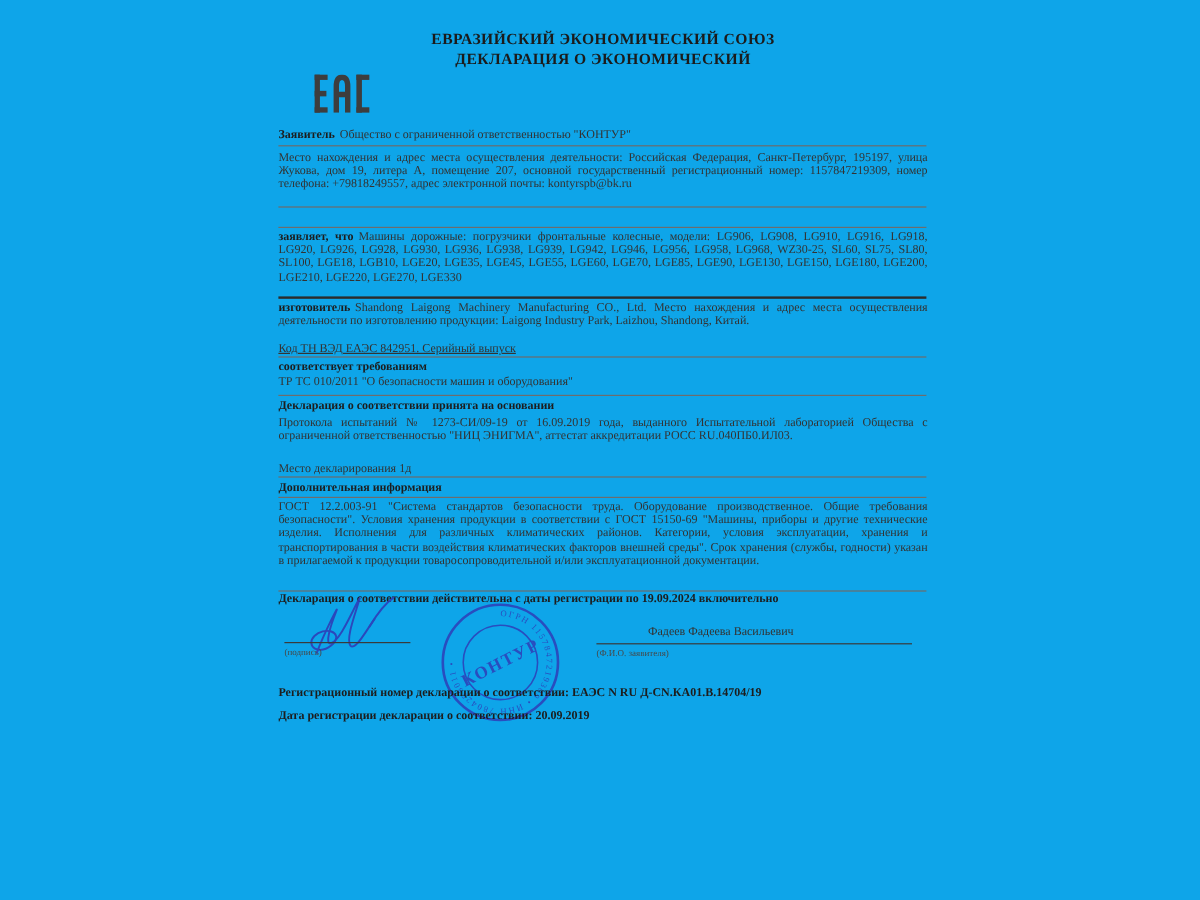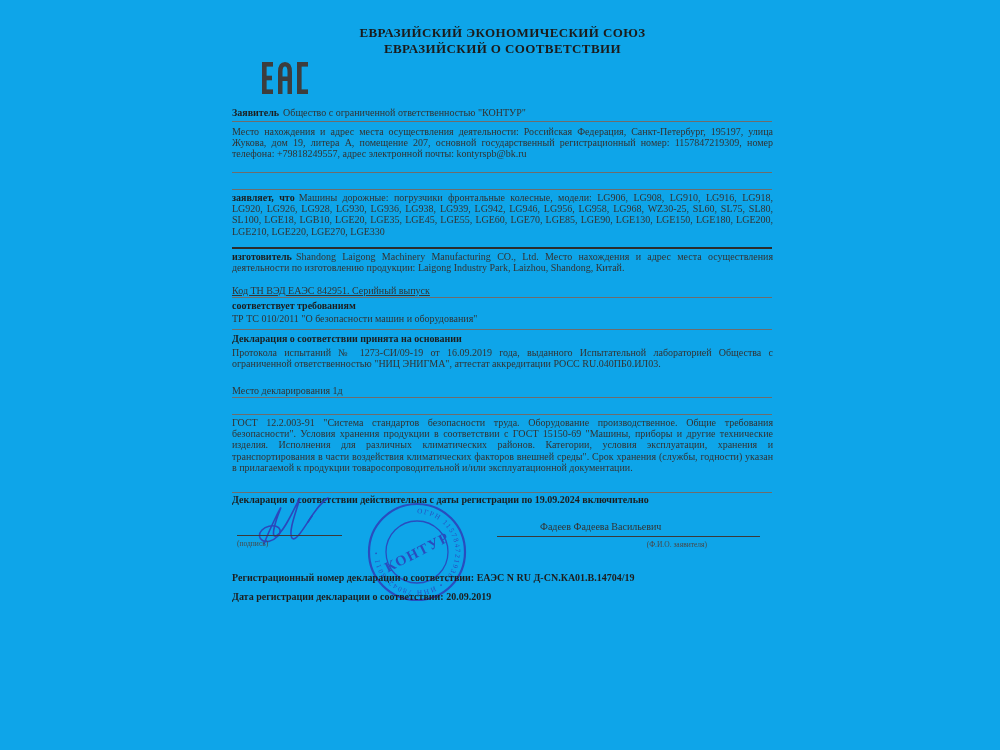--- a/index.html
+++ b/index.html
@@ -23,21 +23,21 @@
   .underln{text-decoration:underline;}
   .caption{font-size:7.5px;color:#474747;}
   .sigline{position:absolute;height:1px;background:#3a3a3a;}
 </style>
 </head>
 <body>
 
 <div class="page">
 
   <div class="abs t title center" style="top:27px;">ЕВРАЗИЙСКИЙ ЭКОНОМИЧЕСКИЙ СОЮЗ</div>
-  <div class="abs t title center" style="top:43px;">ЕВРАЗИЙСКИЙ О СООТВЕТСТВИИ</div>
+  <div class="abs t title center" style="top:43px;">ДЕКЛАРАЦИЯ О ЭКОНОМИЧЕСКИЙ</div>
 
   <svg class="abs" style="left:262px;top:62px;" width="46" height="32" viewBox="0 0 46 32" aria-label="ЕАС">
     <g fill="#3d3d3d">
       <rect x="0" y="0" width="4.6" height="32"></rect>
       <rect x="0" y="0" width="11" height="4.6"></rect>
       <rect x="0" y="13.7" width="10" height="4.6"></rect>
       <rect x="0" y="27.4" width="11" height="4.6"></rect>
       <path d="M16,32 L16,10 Q16,0 23,0 Q30,0 30,10 L30,32 L25.5,32 L25.5,19 L20.5,19 L20.5,32 Z
                M20.5,14.5 L25.5,14.5 L25.5,10 Q25.5,4.6 23,4.6 Q20.5,4.6 20.5,10 Z" fill-rule="evenodd"></path>
       <rect x="35" y="0" width="4.6" height="32"></rect>
@@ -69,20 +69,21 @@
 
   <div class="abs t b" style="top:300px;">соответствует требованиям</div>
   <div class="abs t" style="top:313px;">ТР ТС 010/2011 "О безопасности машин и оборудования"</div>
   <div class="rule" style="top:329px;"></div>
 
   <div class="abs t b" style="top:333px;">Декларация о соответствии принята на основании</div>
   <div class="abs t para" style="top:347px;">Протокола испытаний № 1273-СИ/09-19 от 16.09.2019 года, выданного Испытательной лабораторией Общества с ограниченной ответственностью "НИЦ ЭНИГМА", аттестат аккредитации РОСС RU.040ПБ0.ИЛ03.</div>
   <div class="abs t" style="top:385px;">Место декларирования 1д</div>
   <div class="rule" style="top:397px;"></div>
 
+  <div class="abs t b" style="top:401px;">Дополнительная информация</div>
   <div class="rule" style="top:414px;"></div>
   <div class="abs t para" style="top:417px;">ГОСТ 12.2.003-91 "Система стандартов безопасности труда. Оборудование производственное. Общие требования безопасности". Условия хранения продукции в соответствии с ГОСТ 15150-69 "Машины, приборы и другие технические изделия. Исполнения для различных климатических районов. Категории, условия эксплуатации, хранения и транспортирования в части воздействия климатических факторов внешней среды". Срок хранения (службы, годности) указан в прилагаемой к продукции товаросопроводительной и/или эксплуатационной документации.</div>
   <div class="rule" style="top:492px;"></div>
 
   <div class="abs t b" style="top:494px;">Декларация о соответствии действительна с даты регистрации по 19.09.2024 включительно</div>
 
   <svg class="abs" style="left:248px;top:492px;" width="92" height="58" viewBox="0 0 92 58">
     <g fill="none" stroke="#2e3eb8" stroke-width="1.6" stroke-linecap="round" opacity="0.9">
       <path d="M16,52 C22,36 36,8 32,18 C28,28 22,46 28,44 C36,41 46,16 52,6 C48,20 40,40 44,46 C48,51 58,32 64,24"></path>
       <path d="M30,44 C18,56 6,46 14,38 C22,30 38,34 30,44"></path>
@@ -99,21 +100,21 @@
     <circle cx="52" cy="52" r="48" fill="none" stroke="#2e3eb8" stroke-width="2.2"></circle>
     <circle cx="52" cy="52" r="31" fill="none" stroke="#2e3eb8" stroke-width="1.3"></circle>
     <text font-size="7.2" fill="#2e3eb8" letter-spacing="1.4" font-family="Liberation Serif, serif">
       <textPath href="#ringPath">ОГРН 1157847219309 • ИНН 7804258011 •</textPath>
     </text>
     <text x="52" y="57" text-anchor="middle" font-size="14.5" font-weight="bold" fill="#2e3eb8" letter-spacing="1.5" transform="rotate(-27 52 52)" font-family="Liberation Serif, serif">КОНТУР</text>
   </svg>
 
   <div class="abs" style="left:540px;top:521px;font-size:10px;color:#333;">Фадеев Фадеева Васильевич</div>
   <div class="sigline" style="left:497px;top:536px;width:263px;"></div>
-  <div class="abs caption" style="left:527px;top:540px;width:180px;text-align:right;">(Ф.И.О. заявителя)</div>
+  <div class="abs caption" style="left:497px;top:540px;width:180px;text-align:left;">(Ф.И.О. заявителя)</div>
 
   <div class="abs t b" style="top:572px;">
     <span>Регистрационный номер декларации о соответствии:</span>
     <span>ЕАЭС N RU Д-CN.КА01.B.14704/19</span>
   </div>
   <div class="abs t b" style="top:591px;">
     <span>Дата регистрации декларации о соответствии:</span>
     <span>20.09.2019</span>
   </div>
 

